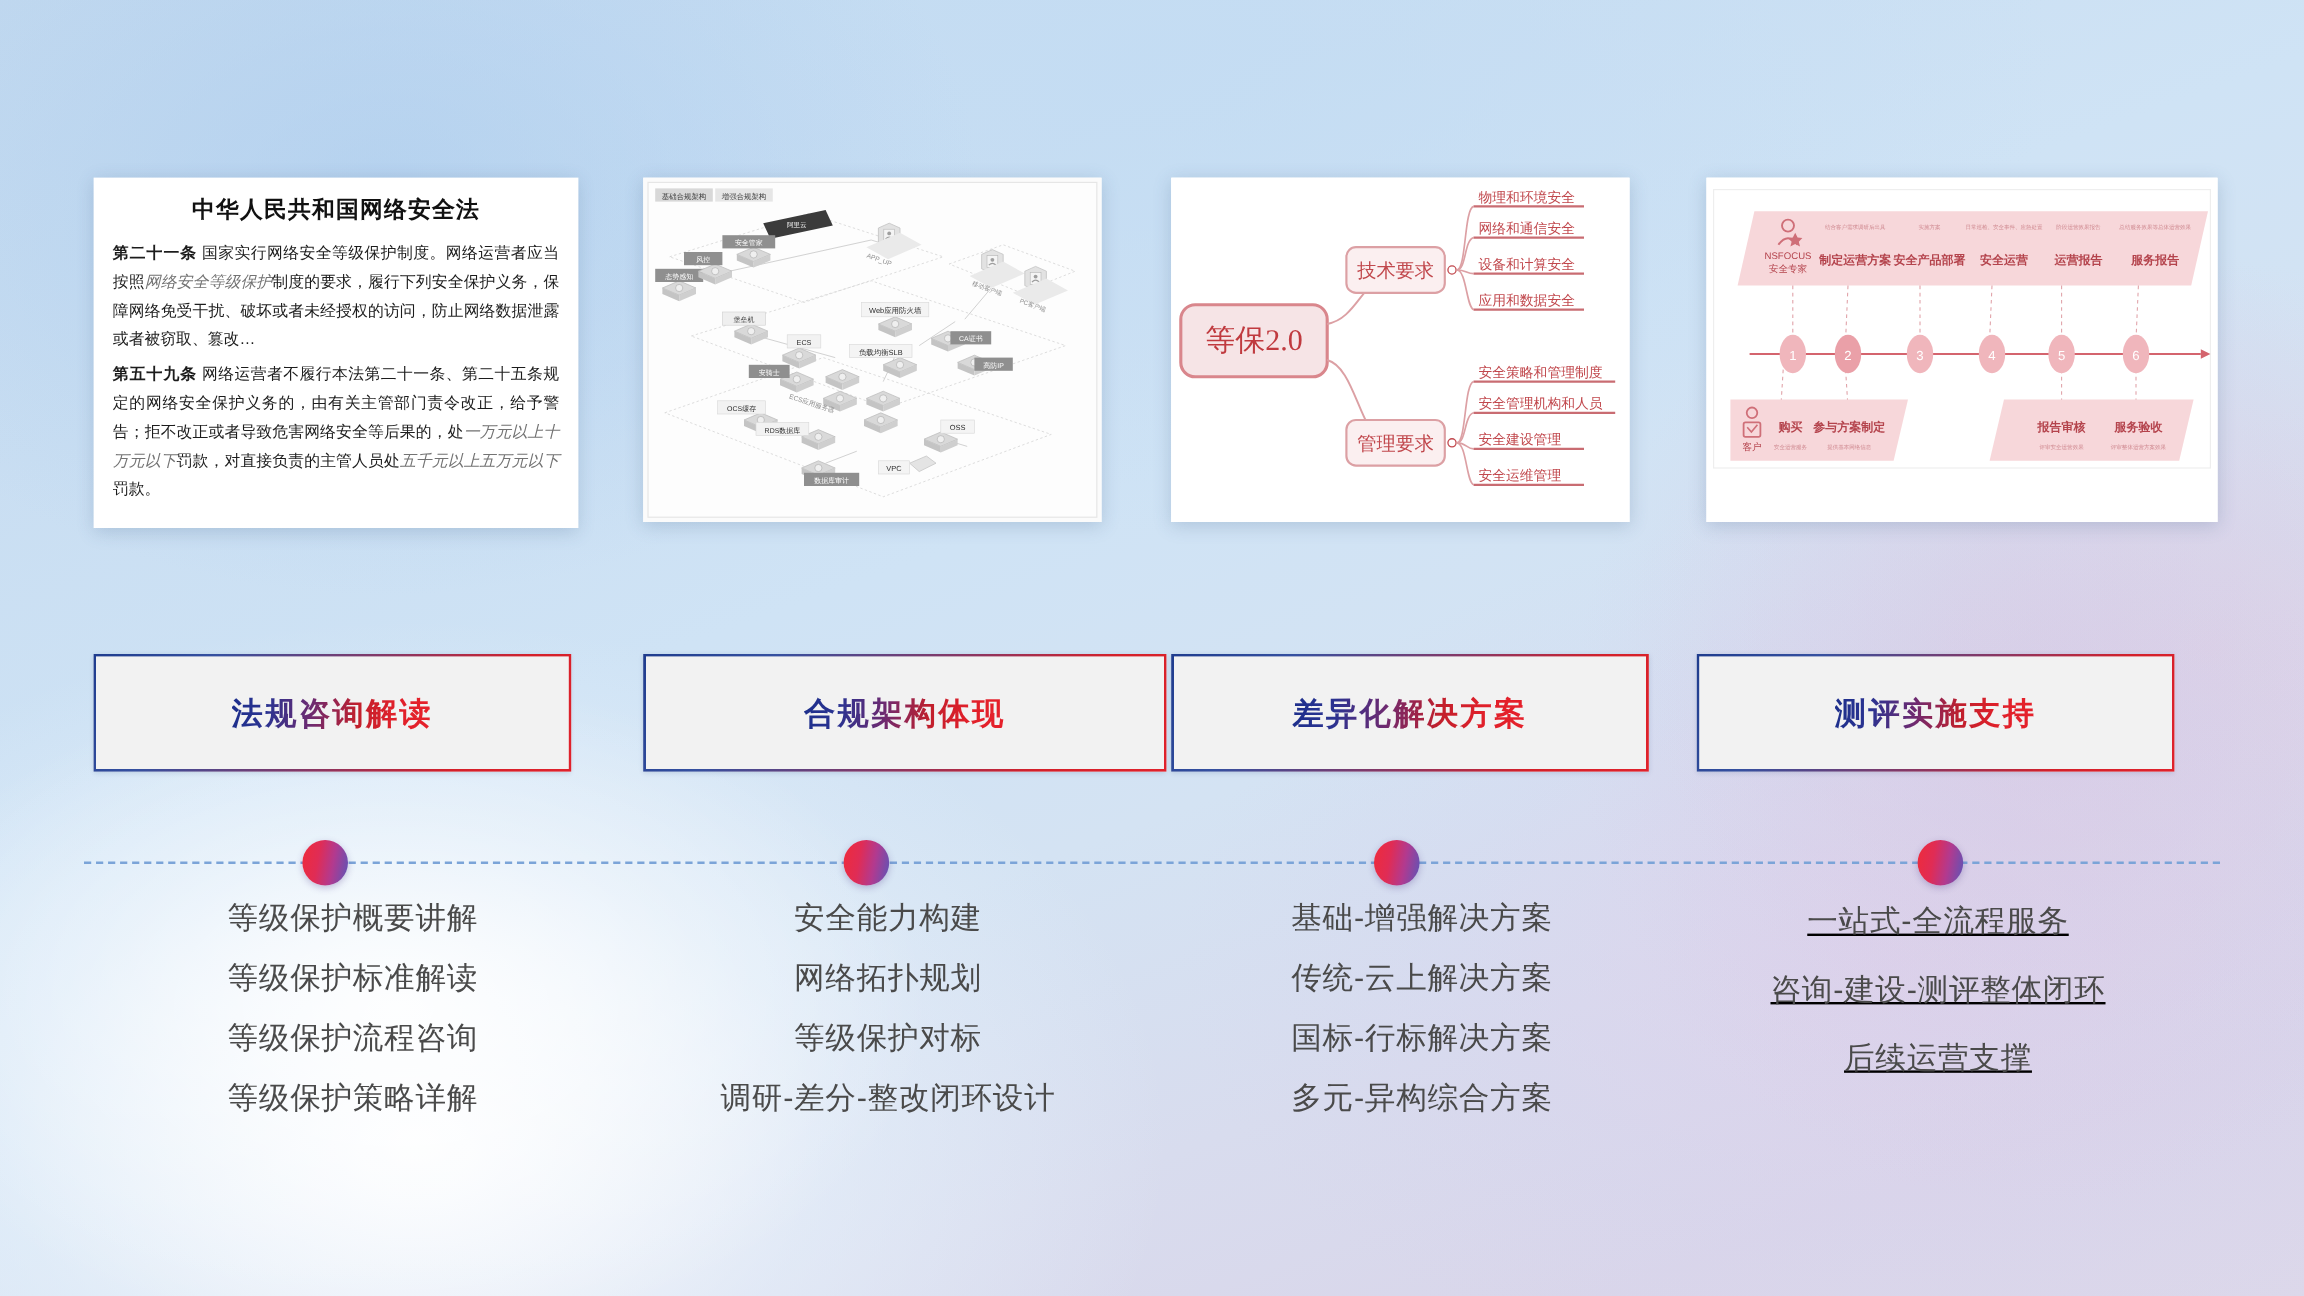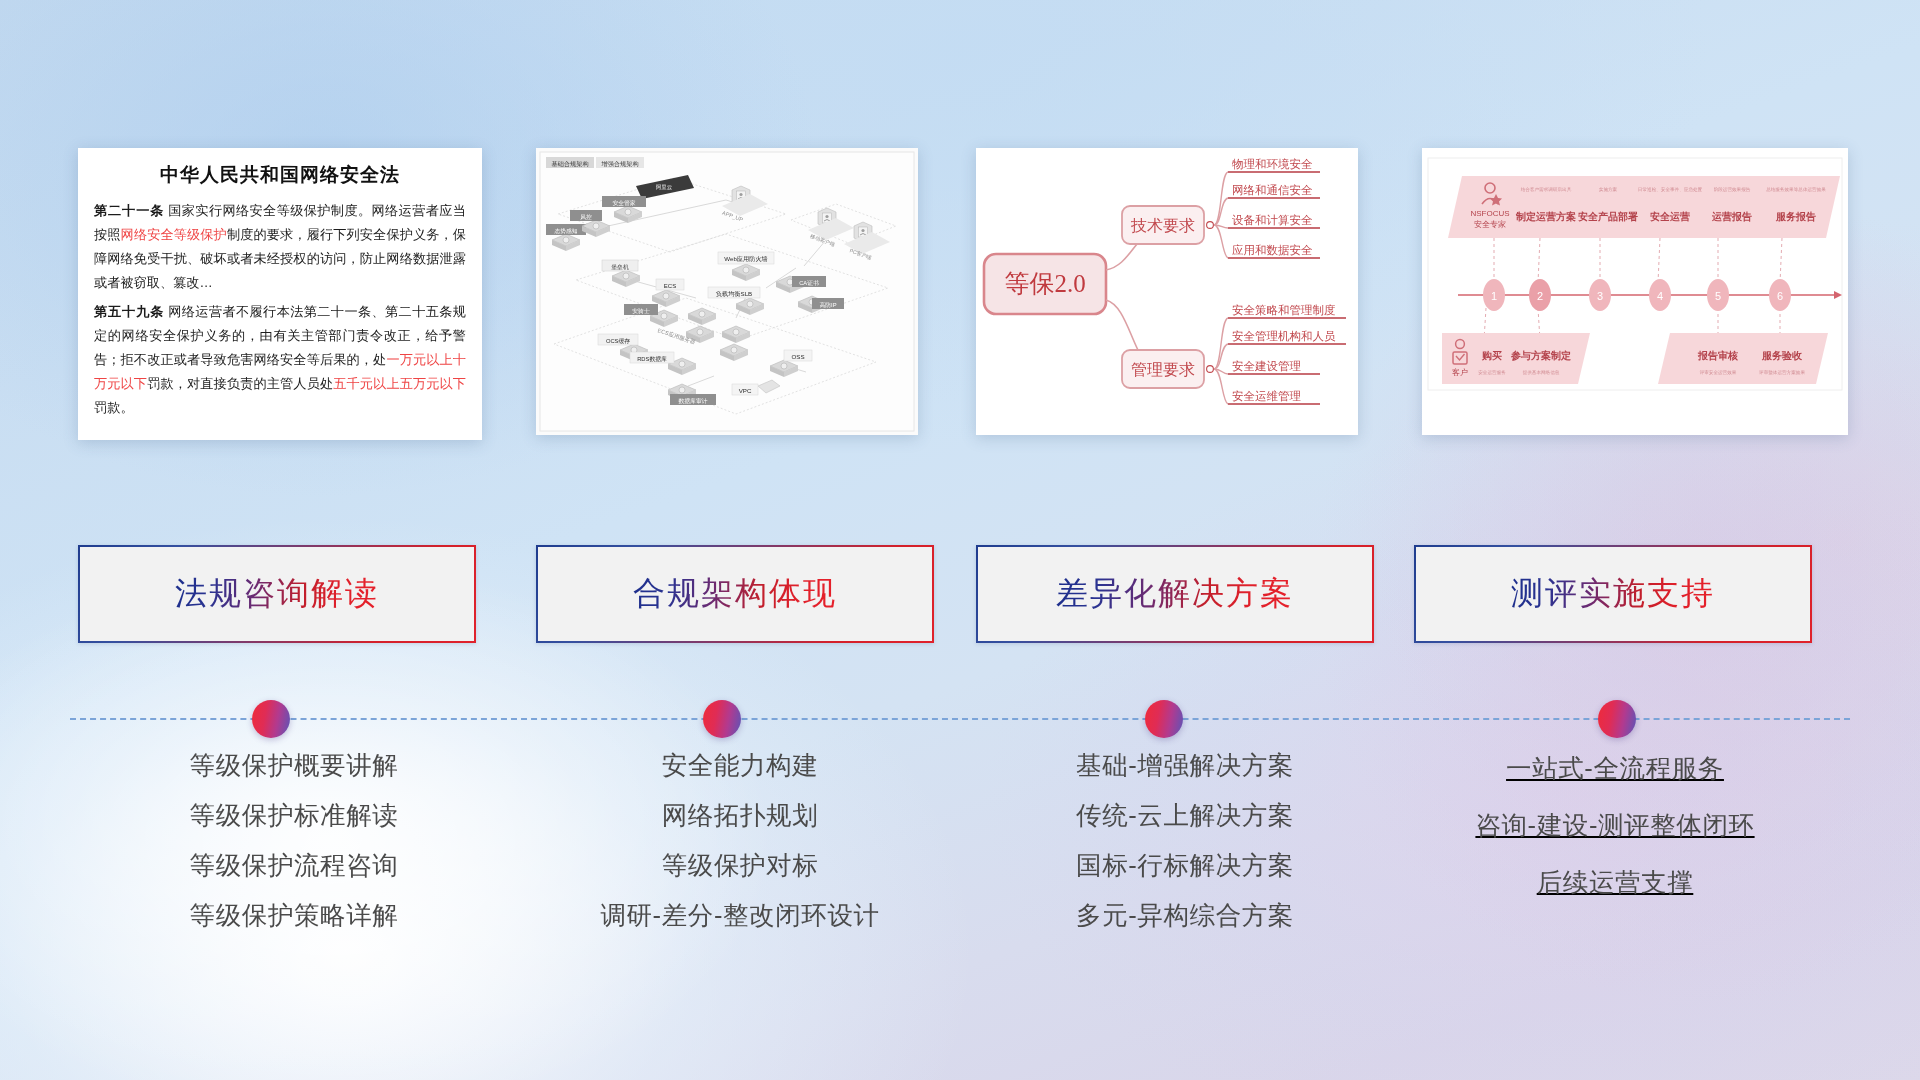--- a/index.html
+++ b/index.html
@@ -48,21 +48,21 @@
   .card.c4{ left:1390px;width:426px; height:287px;margin-left:32px; }
 
   
   .law{ padding:14px 16px 8px 16px; color:#1c1c1c; }
   .law-title{
     text-align:center; font-size:19px; font-weight:bold; letter-spacing:1px;
     margin-bottom:11px; color:#111;
   }
   .law-p{ font-size:13.2px; line-height:1.82; text-align:justify; margin-bottom:5px; }
   .law-p b{ font-weight:bold; letter-spacing:.5px; }
-  .law-p .red{ color:#ef4444; }
+  .law-p .red{ color:#737373;font-style:italic; }
 
   
   .arch{ position:relative; width:100%; height:100%; background:#fbfbfb; }
   .arch svg{ display:block; width:100%; height:100%; }
 
   
   .mind{ position:relative; width:100%; height:100%; background:#fff; }
   .mind svg{ display:block; width:100%; height:100%; }
 
   
@@ -76,25 +76,25 @@
     background:#f2f2f2;
     padding:2px;
     background-image:linear-gradient(#f2f2f2,#f2f2f2),
       linear-gradient(125deg,#1f3c8e 0%, #3550a0 22%, #8d3560 55%, #d4202a 78%, #e0222c 100%);
     background-origin:border-box;
     background-clip:content-box, border-box;
     display:flex; align-items:center; justify-content:center;
     box-shadow:0 1px 4px rgba(40,70,120,.16);
   }
   .head-box.h1{ left:78px;  width:398px; }
-  .head-box.h2{ left:536px; width:398px; }
+  .head-box.h2{ left:536px; width:436px; }
   .head-box.h3{ left:976px; width:398px; }
   .head-box.h4{ left:1414px;width:398px; }
   .head-txt{
-    font-size:32px; font-weight:normal; letter-spacing:2px;
+    font-size:26px; font-weight:bold; letter-spacing:2px;
     background:linear-gradient(95deg,#1d2f8c 0%,#2b3391 18%,#6e2a70 40%,#c01f2c 62%,#e0202a 80%,#e6212b 100%);
     -webkit-background-clip:text; background-clip:text; color:transparent;
     -webkit-text-fill-color:transparent;
     white-space:nowrap;
   }
 
   
   .timeline{ position:absolute; top:690px; left:0; width:1920px; height:60px; z-index:4; }
   .tl-line{
     position:absolute; top:28px; left:70px; width:1780px; height:0;

